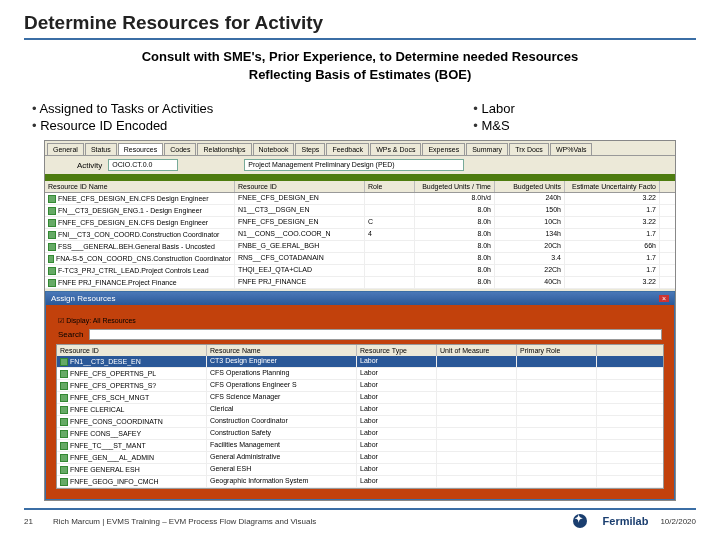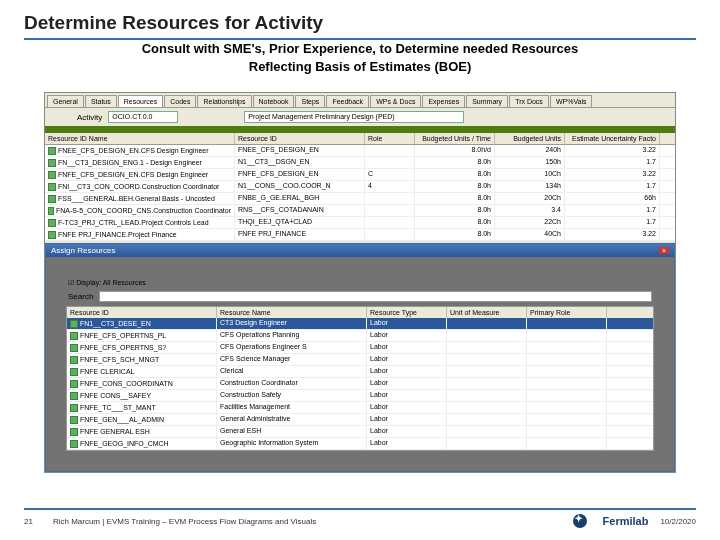--- a/index.html
+++ b/index.html
@@ -1,18 +1,18 @@
 <!DOCTYPE html>
 <html><head>
 <meta charset="utf-8">
 <style>
 *{box-sizing:border-box;margin:0;padding:0}
 body{width:720px;height:540px;font-family:Arial,Helvetica,sans-serif;background:#fff;position:relative;overflow:hidden}
 .slide{padding:12px 24px 0 24px}
-.title{font-size:19px;font-weight:bold;color:#222;border-bottom:2px solid #3b6ea5;padding-bottom:4px;}
+.title{font-size:19px;font-weight:bold;color:#222;border-bottom:2px solid #3b6ea5;padding-bottom:4px;margin-bottom:8px}
 .subtitle{font-size:13px;font-weight:bold;text-align:center;line-height:1.4;margin-bottom:16px}
 .bullets{display:flex;gap:40px;font-size:13px;margin-bottom:6px;padding-left:8px}
 .bullets ul{list-style:none}
 .bullets li{padding:1px 0}
 .bullets li:before{content:"• ";color:#333}
 .app{border:1px solid #888;font-size:8px;background:#ece9d8;margin:0 20px}
 .tabs{display:flex;background:#ece9d8;border-bottom:1px solid #999;padding:2px 2px 0 2px;gap:1px}
 .tab{padding:2px 5px;border:1px solid #999;border-bottom:none;background:#ece9d8;font-size:7px;white-space:nowrap}
 .tab.active{background:#fff}
 .row-filter{display:flex;align-items:center;gap:6px;padding:3px 6px;background:#ece9d8;border-bottom:7px solid #4d7c0f}
@@ -20,21 +20,21 @@
 .grid{background:#fff}
 .ghead{display:flex;background:#ece9d8;border-bottom:1px solid #999}
 .ghead>div{border-right:1px solid #bbb;padding:2px 3px;font-size:7px;white-space:nowrap;overflow:hidden}
 .grow{display:flex;border-bottom:1px solid #eee}
 .grow>div{border-right:1px solid #eee;padding:1px 3px;font-size:7px;white-space:nowrap;overflow:hidden;height:11px}
 .c1{width:190px;display:flex;align-items:center;gap:2px}
 .c2{width:130px}.c3{width:50px}.c4{width:80px;text-align:right}.c5{width:70px;text-align:right}.c6{width:95px;text-align:right}
 .ic{width:8px;height:8px;background:#6a6;display:inline-block;border:1px solid #383}
 .subwin{margin-top:2px;border:1px solid #3b6ea5}
 .sw-title{background:linear-gradient(#4a78b8,#2a5898);color:#fff;padding:2px 5px;font-size:8px;display:flex;align-items:center;justify-content:space-between}
-.sw-body{background:#737373;padding:20px}
+.sw-body{background:#c2410c;padding:10px}
 .sw-check{font-size:7px;padding:2px}
 .sw-row{display:flex;gap:6px;align-items:center;padding:2px}
 .sw-row input{flex:1;border:1px solid #999;height:11px;font-size:7px}
 .sw-grid{background:#fff;border:1px solid #999;margin-top:2px}
 .sw-ghead{display:flex;background:#ece9d8}
 .sw-ghead>div{border-right:1px solid #bbb;padding:2px 3px;font-size:7px}
 .sw-grow{display:flex;border-bottom:1px solid #eee}
 .sw-grow>div{border-right:1px solid #eee;padding:1px 3px;font-size:7px;height:11px;overflow:hidden;white-space:nowrap}
 .sw-grow.sel{background:#2a5898;color:#fff}
 .s1{width:150px;display:flex;gap:2px;align-items:center}.s2{width:150px}.s3{width:80px}.s4{width:80px}.s5{width:80px}
@@ -46,20 +46,30 @@
 </style>
 </head>
 <body>
 
 <div class="slide">
   <div class="title">Determine Resources for Activity</div>
   <div class="subtitle">
     <span>Consult with SME's, Prior Experience, to Determine needed Resources</span><br>
     <span>Reflecting Basis of Estimates (BOE)</span>
   </div>
+  <div class="bullets">
+    <ul>
+      <li>Assigned to Tasks or Activities</li>
+      <li>Resource ID Encoded</li>
+    </ul>
+    <ul style="margin-left:220px">
+      <li>Labor</li>
+      <li>M&amp;S</li>
+    </ul>
+  </div>
 
   <div class="app">
     <div class="tabs">
       <div class="tab">General</div>
       <div class="tab">Status</div>
       <div class="tab active">Resources</div>
       <div class="tab">Codes</div>
       <div class="tab">Relationships</div>
       <div class="tab">Notebook</div>
       <div class="tab">Steps</div>

